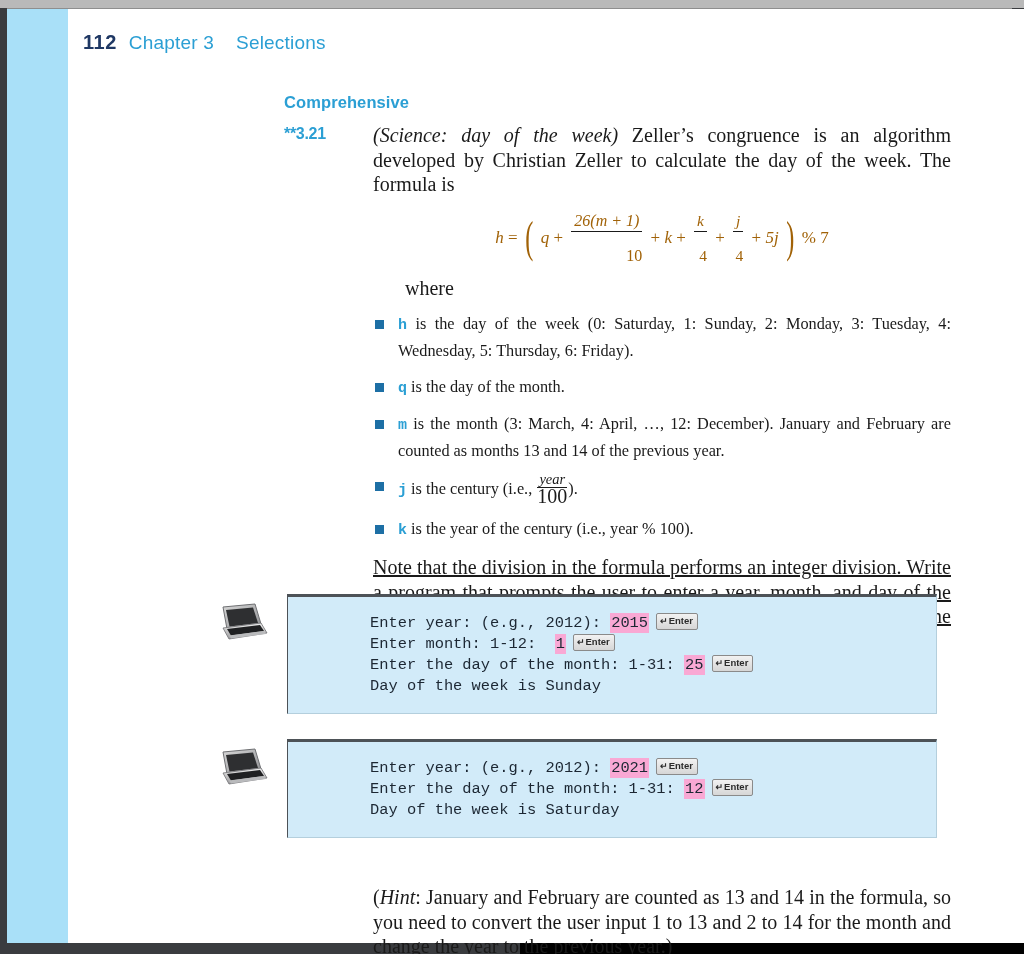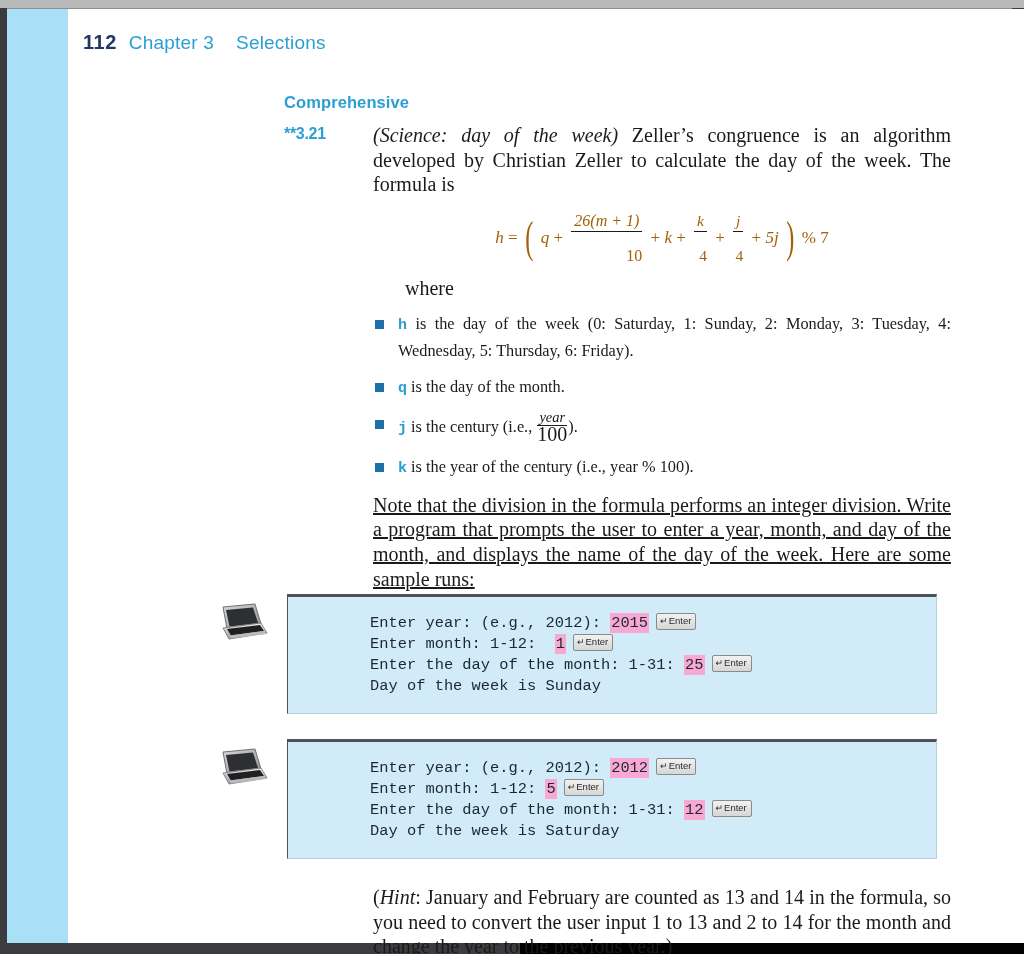--- a/index.html
+++ b/index.html
@@ -280,20 +280,21 @@
     font-family: "Liberation Sans", sans-serif;
     font-size: 9.5px;
     line-height: 13px;
     color: #2b2b2b;
     background: linear-gradient(#f2f2f2, #d6d6d6);
     border: 1px solid #8a8a8a;
     border-radius: 2px;
     vertical-align: 2px;
     position: relative;
     top: -1px;
+    font-weight: bold;
   }
   .enterkey .ret { font-size: 9px; margin-right: 1px; }
 
   .hint {
     position: absolute;
     left: 366px;
     top: 876px;
     width: 578px;
   }
 </style>
@@ -358,20 +359,23 @@
         <ul class="blist">
 
           <li>
             <span class="sq"></span><span class="varname">h</span><span> is the day of the week (0: Saturday, 1: Sunday, 2: Monday, 3: Tuesday, 4: Wednesday, 5: Thursday, 6: Friday).</span>
           </li>
 
           <li>
             <span class="sq"></span><span class="varname">q</span><span> is the day of the month.</span>
           </li>
 
+          <li>
+            <span class="sq"></span><span class="varname">m</span><span> is the month (3: March, 4: April, …, 12: December). January and February are counted as months 13 and 14 of the previous year.</span>
+          </li>
 
           <li>
             <span class="sq"></span><span class="varname">j</span><span> is the century (i.e., </span><span class="inlinefrac"><span class="num">year</span><span class="den">100</span></span><span>).</span>
           </li>
 
           <li>
             <span class="sq"></span><span class="varname">k</span><span> is the year of the century (i.e., </span><span class="ital">year</span><span> % 100).</span>
           </li>
 
         </ul>
@@ -413,22 +417,21 @@
       <span class="laptop">
         <svg viewBox="0 0 52 44" width="52" height="44">
           <polygon points="6,5 38,2 44,22 10,27" fill="url(#lidg)" stroke="#6e6f72" stroke-width="1"></polygon>
           <polygon points="9,8 36,5.5 41,21 12.5,24.5" fill="#2e2f31"></polygon>
           <polygon points="6,26 44,21 50,31 12,37" fill="url(#basg)" stroke="#6e6f72" stroke-width="0.8"></polygon>
           <polygon points="10,27 43,23 47,29 14,33.5" fill="#1f2022"></polygon>
           <polygon points="12,33.5 47,29 49,32 14,36.5" fill="#b9babc"></polygon>
         </svg>
       </span>
       <div class="console">
-        <div class="cline"><span>Enter year: (e.g., 2012): </span><span class="inputval">2012</span><span class="enterkey"><span class="ret">↵</span><span>Enter</span></span></div>
-        <div class="cline"><span>Enter month: 1-12: </span><span class="inputval">5</span><span class="enterkey"><span class="ret">↵</span><span>Enter</span></span></div>
+        <div class="cline"><span>Enter year: (e.g., 2012): </span><span class="inputval">2021</span><span class="enterkey"><span class="ret">↵</span><span>Enter</span></span></div>
         <div class="cline"><span>Enter the day of the month: 1-31: </span><span class="inputval">12</span><span class="enterkey"><span class="ret">↵</span><span>Enter</span></span></div>
         <div class="cline"><span>Day of the week is Saturday</span></div>
       </div>
     </div>
 
     <div class="hint">
       <p class="para"><span>(</span><span class="ital">Hint</span><span>: January and February are counted as 13 and 14 in the formula, so you need to convert the user input 1 to 13 and 2 to 14 for the month and change the year to the previous year.)</span></p>
     </div>
 
   </div>

